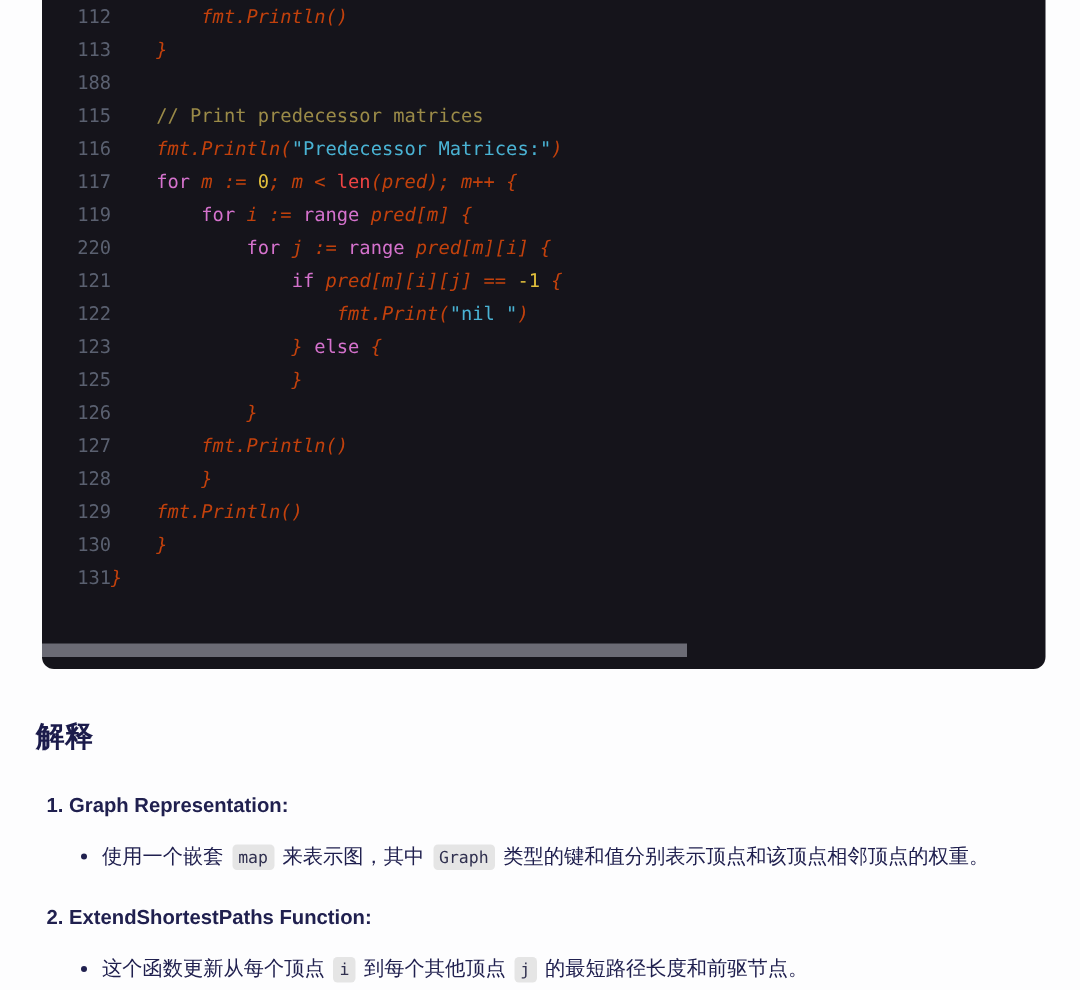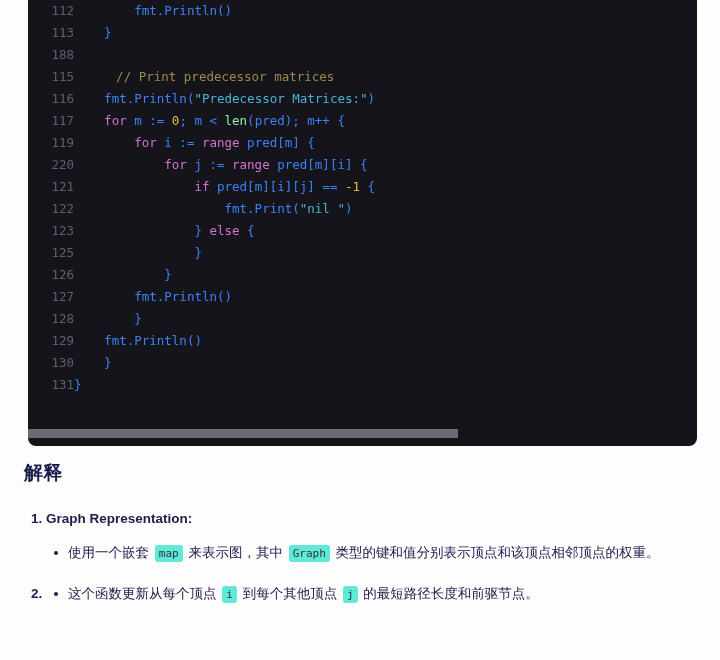--- a/index.html
+++ b/index.html
@@ -55,26 +55,26 @@
     width: 46px;
     min-width: 46px;
     text-align: right;
     padding-right: 16px;
     color: #5a6070;
     user-select: none;
   }
   td.src { color: #d5d8e0; padding-right: 24px; }
 
   
-  .c-com { color: #9b8b48; margin-left: 12px; }
+  .c-com { color: #9b8b48; }
   .c-str { color: #4ab3d4; }
   .c-kw  { color: #d572cd; }
   .c-num { color: #e3c03c; }
-  .c-fn  { color: #86efac; margin-top: 24px; }
-  .c-pl  { color: #3b82f6; }
+  .c-fn  { color: #ef4444; margin-top: 24px; }
+  .c-pl  { color: #c2410c; font-style: italic; }
 
   
   .hscroll-track {
     position: absolute;
     left: 0;
     right: 0;
     bottom: 8px;
     height: 9px;
     background: transparent;
   }
@@ -91,21 +91,21 @@
   
   .explain {
     position: absolute;
     left: 0;
     top: 458px;
     width: 720px;
     padding: 0 24px;
   }
 
   h2.section-title {
-    margin: 2px 0 0 0;
+    margin: 20px 0 0 0;
     padding: 0;
     font-size: 19px;
     font-weight: bold;
     color: #1b1b4b;
     letter-spacing: 0.2px;
   }
 
   ol.steps {
     margin: 22px 0 0 0;
     padding-left: 22px;
@@ -139,21 +139,21 @@
     top: 9px;
     width: 4px;
     height: 4px;
     border-radius: 50%;
     background: #20204f;
   }
 
   code.inline {
     font-family: "DejaVu Sans Mono", "Liberation Mono", monospace;
     font-size: 11px;
-    background: #5eead4;
+    background: #e5e5e5;
     color: #30304f;
     border-radius: 3px;
     padding: 2px 4px;
     margin: 0 2px;
   }
 </style>
 </head>
 <body>
 
 <div class="page">
@@ -241,19 +241,19 @@
       <div class="hscroll-thumb"></div>
     </div>
   </div>
 
   <div class="explain">
     <h2 class="section-title">解释</h2>
     <ol class="steps" id="explanation-steps">
         <li><span>Graph Representation:</span><ul class="sub">
             <li><span>使用一个嵌套 </span><code class="inline">map</code><span> 来表示图，其中 </span><code class="inline">Graph</code><span> 类型的键和值分别表示顶点和该顶点相邻顶点的权重。</span></li>
           </ul></li>
-        <li><ul class="sub">
+        <li><span>ExtendShortestPaths Function:</span><ul class="sub">
             <li><span>这个函数更新从每个顶点 </span><code class="inline">i</code><span> 到每个其他顶点 </span><code class="inline">j</code><span> 的最短路径长度和前驱节点。</span></li>
           </ul></li>
       </ol>
   </div>
 
 </div>
 
 </body></html>

